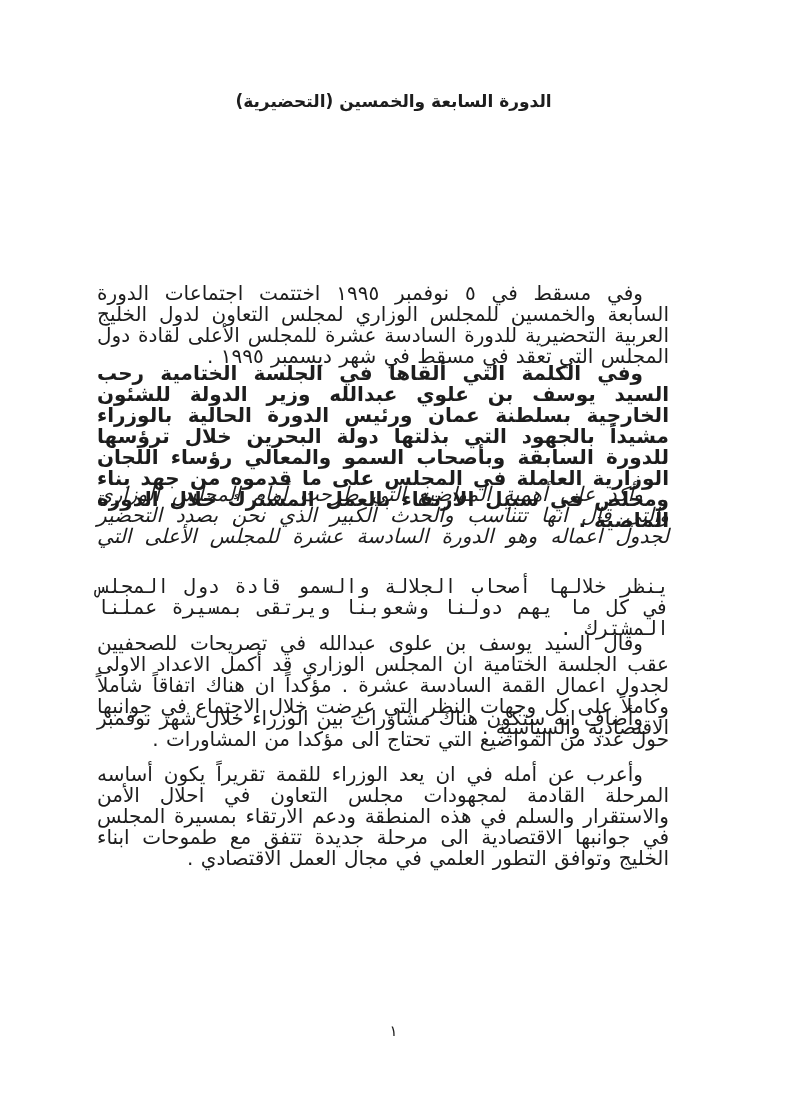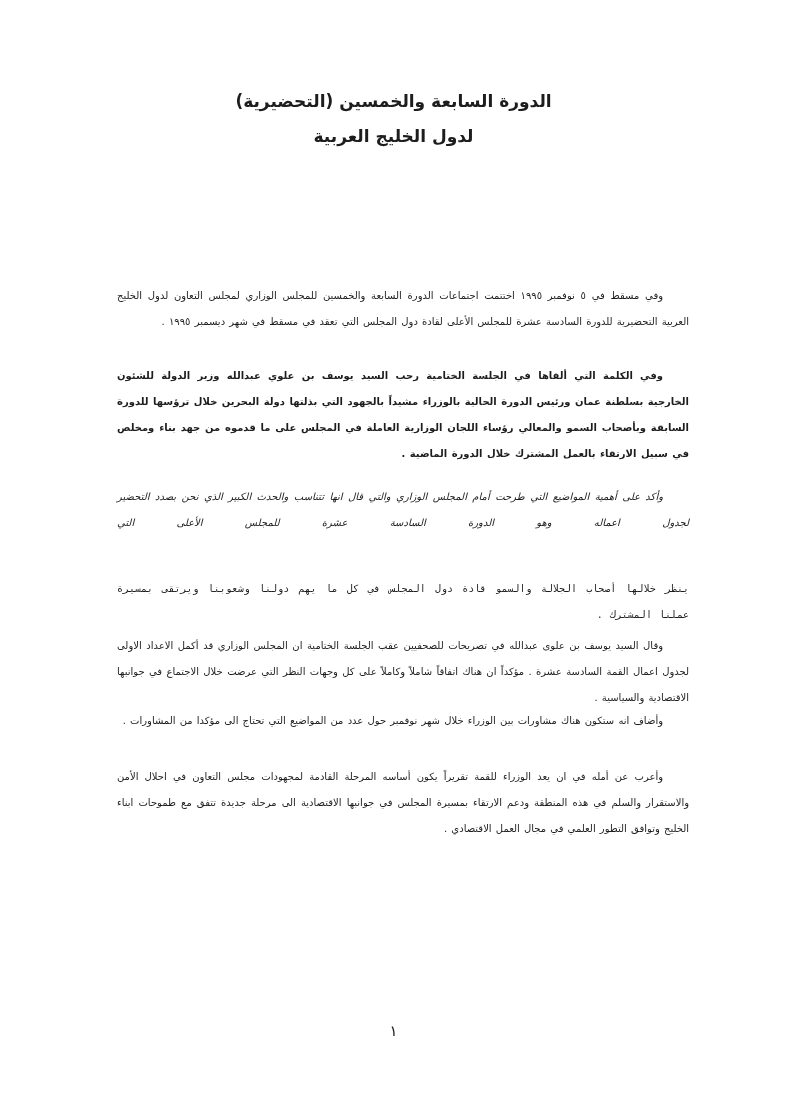--- a/index.html
+++ b/index.html
@@ -24,28 +24,28 @@
     left: 0;
     text-align: center;
     direction: rtl;
     font-weight: bold;
     font-size: 17px;
     line-height: 35px;
     letter-spacing: 0;
   }
   .para {
     position: absolute;
-    right: 98px;
+    right: 118px;
     width: 572px;
     margin: 0;
     direction: rtl;
     unicode-bidi: embed;
     text-align: justify;
-    font-size: 10px;
-    line-height: 26px;
+    font-size: 20px;
+    line-height: 21px;
     text-indent: 26px;
     word-spacing: 1px;
   }
   .para.no-indent { text-indent: 0; }
   .para.justify-last { text-align-last: justify; font-style: italic; }
   .p1  { top: 283px; }
   .p2  { top: 363px; font-weight: bold; }
   .p3  { top: 484px; }
   .p4  { top: 577px; font-family: Liberation Mono, monospace; }
   .p5  { top: 633px; }
@@ -61,21 +61,20 @@
     direction: rtl;
   }
 </style>
 </head>
 <body>
 
 <div class="page">
 
   <header class="doc-title">
     <div class="title-line">الدورة السابعة والخمسين (التحضيرية)</div>
-    <div class="title-line">لدول الخليج العربية</div>
   </header>
 
   <main>
     <p class="para p1">وفي مسقط في ٥ نوفمبر ١٩٩٥ اختتمت اجتماعات الدورة السابعة والخمسين للمجلس الوزاري لمجلس التعاون لدول الخليج العربية التحضيرية للدورة السادسة عشرة للمجلس الأعلى لقادة دول المجلس التي تعقد في مسقط في شهر ديسمبر ١٩٩٥ .</p>
     <p class="para p2">وفي الكلمة التي ألقاها في الجلسة الختامية رحب السيد يوسف بن علوي عبدالله وزير الدولة للشئون الخارجية بسلطنة عمان ورئيس الدورة الحالية بالوزراء مشيداً بالجهود التي بذلتها دولة البحرين خلال ترؤسها للدورة السابقة وبأصحاب السمو والمعالي رؤساء اللجان الوزارية العاملة في المجلس على ما قدموه من جهد بناء ومخلص في سبيل الارتقاء بالعمل المشترك خلال الدورة الماضية .</p>
     <p class="para p3 justify-last">وأكد على أهمية المواضيع التي طرحت أمام المجلس الوزاري والتي قال انها تتناسب والحدث الكبير الذي نحن بصدد التحضير لجدول اعماله وهو الدورة السادسة عشرة للمجلس الأعلى التي</p>
     <p class="para p4 no-indent">ينظر خلالها أصحاب الجلالة والسمو قادة دول المجلس في كل ما يهم دولنا وشعوبنا ويرتقى بمسيرة عملنا المشترك .</p>
     <p class="para p5">وقال السيد يوسف بن علوى عبدالله في تصريحات للصحفيين عقب الجلسة الختامية ان المجلس الوزاري قد أكمل الاعداد الاولى لجدول اعمال القمة السادسة عشرة . مؤكداً ان هناك اتفاقاً شاملاً وكاملاً على كل وجهات النظر التي عرضت خلال الاجتماع في جوانبها الاقتصادية والسياسية .</p>
     <p class="para p6">وأضاف انه ستكون هناك مشاورات بين الوزراء خلال شهر نوفمبر حول عدد من المواضيع التي تحتاج الى مؤكدا من المشاورات .</p>
     <p class="para p7">وأعرب عن أمله في ان يعد الوزراء للقمة تقريراً يكون أساسه المرحلة القادمة لمجهودات مجلس التعاون في احلال الأمن والاستقرار والسلم في هذه المنطقة ودعم الارتقاء بمسيرة المجلس في جوانبها الاقتصادية الى مرحلة جديدة تتفق مع طموحات ابناء الخليج وتوافق التطور العلمي في مجال العمل الاقتصادي .</p>

